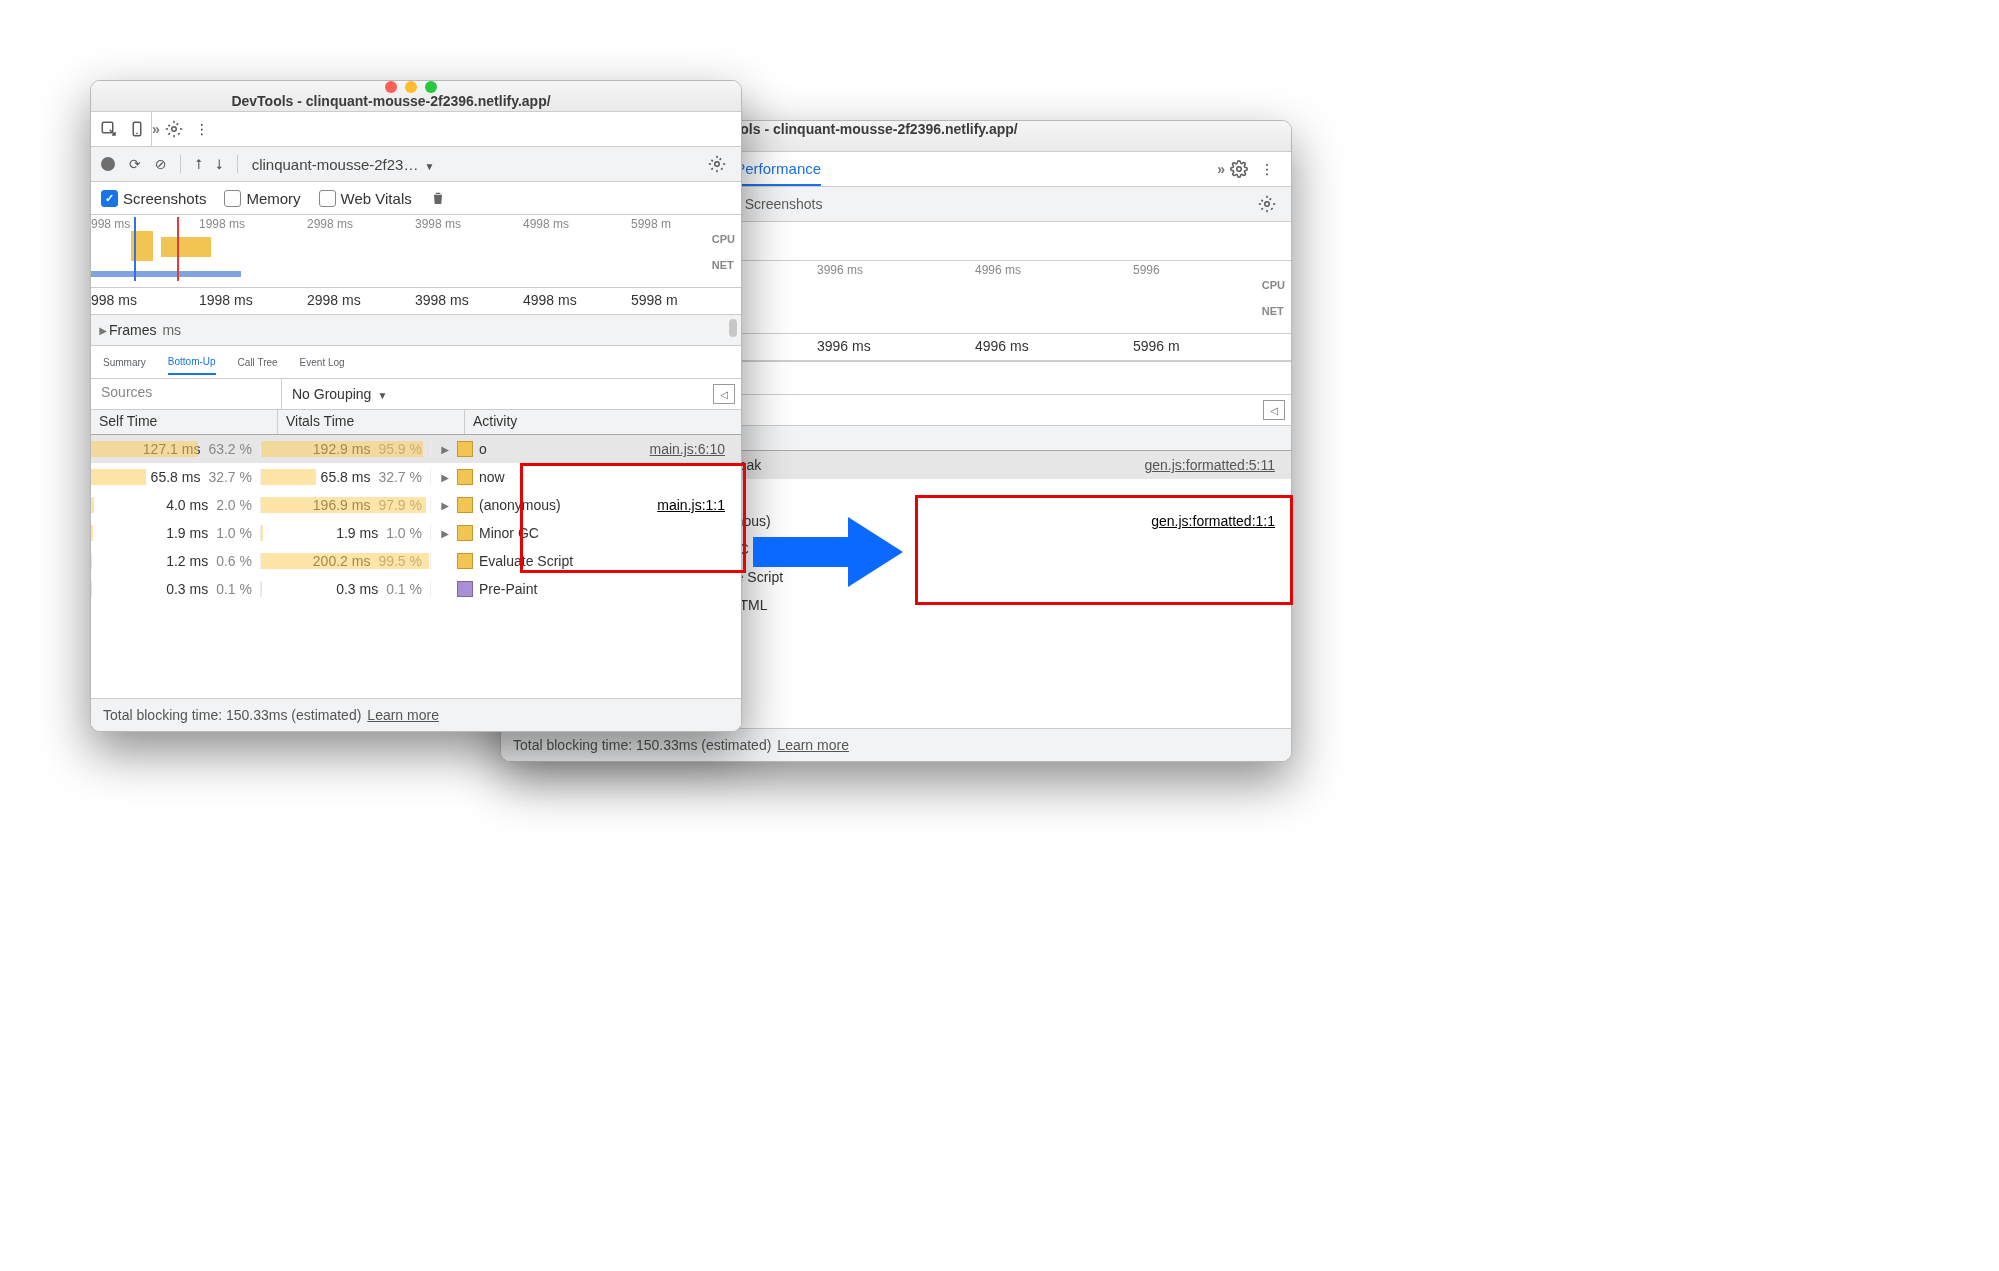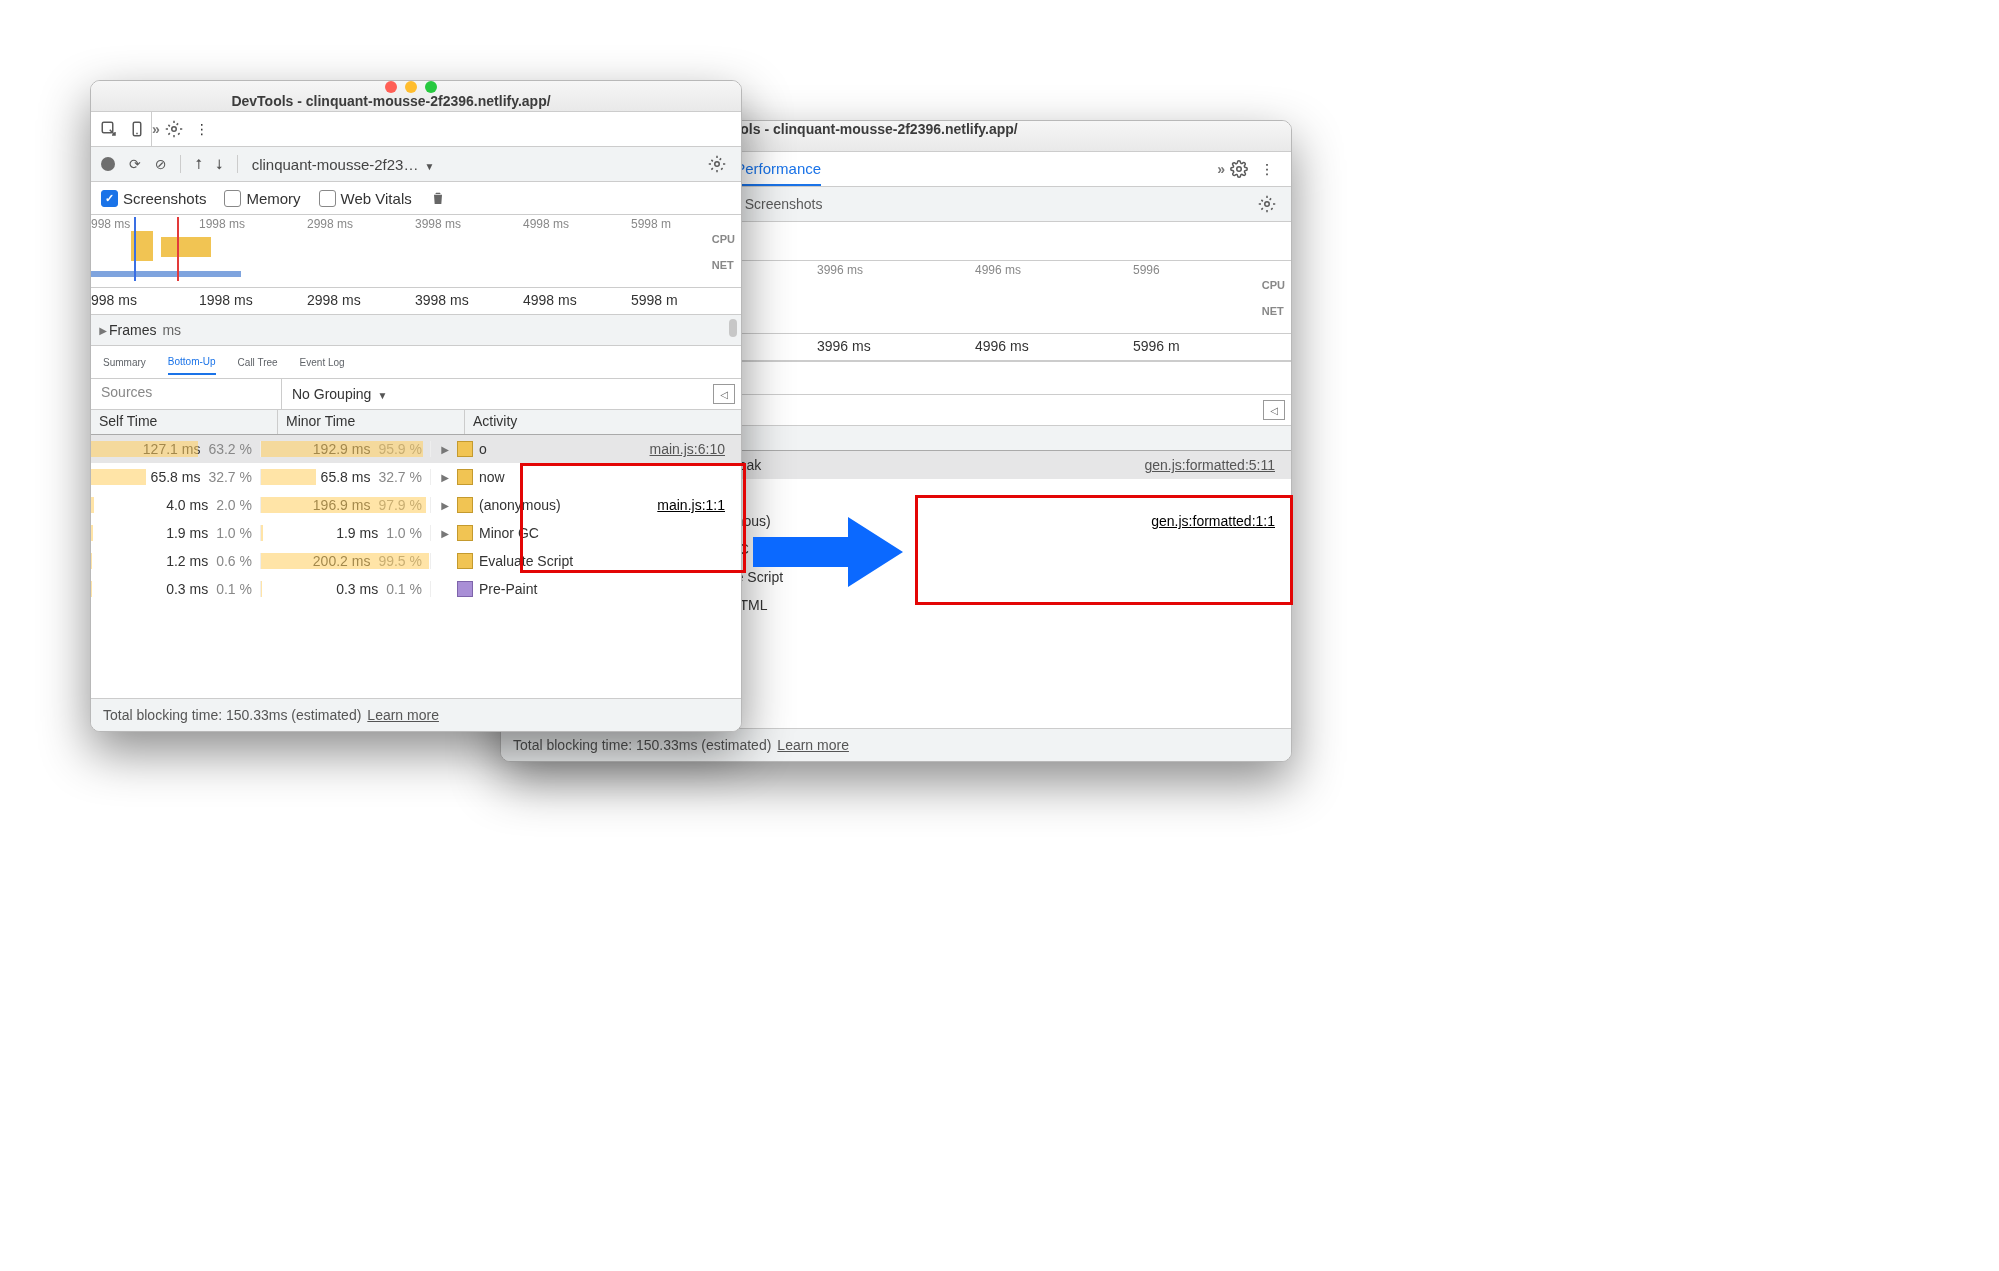--- a/index.html
+++ b/index.html
@@ -339,21 +339,21 @@
     <div class="filterrow">
       <div class="filterbox">Sources</div>
       <div class="groupbox">
           <span class="arrowdn">No Grouping</span>
           <span></span>
         </div>
       <div class="collapsebtn">◁</div>
     </div>
     <div class="colheads">
       <div style="width:170px;">Self Time</div>
-      <div style="width:170px;">Minor Time</div>
+      <div style="width:170px;">Vitals Time</div>
       <div style="flex:1;">Activity</div>
     </div>
     <div class="rows" id="lrows">
         <div class="row selrow">
           <div class="stcell">
             <div class="selfbar" style="width:63.2%;"></div>
             <span class="num">127.1 ms</span>
             <span class="pct">63.2 %</span>
           </div>
           <div class="ttcell">

